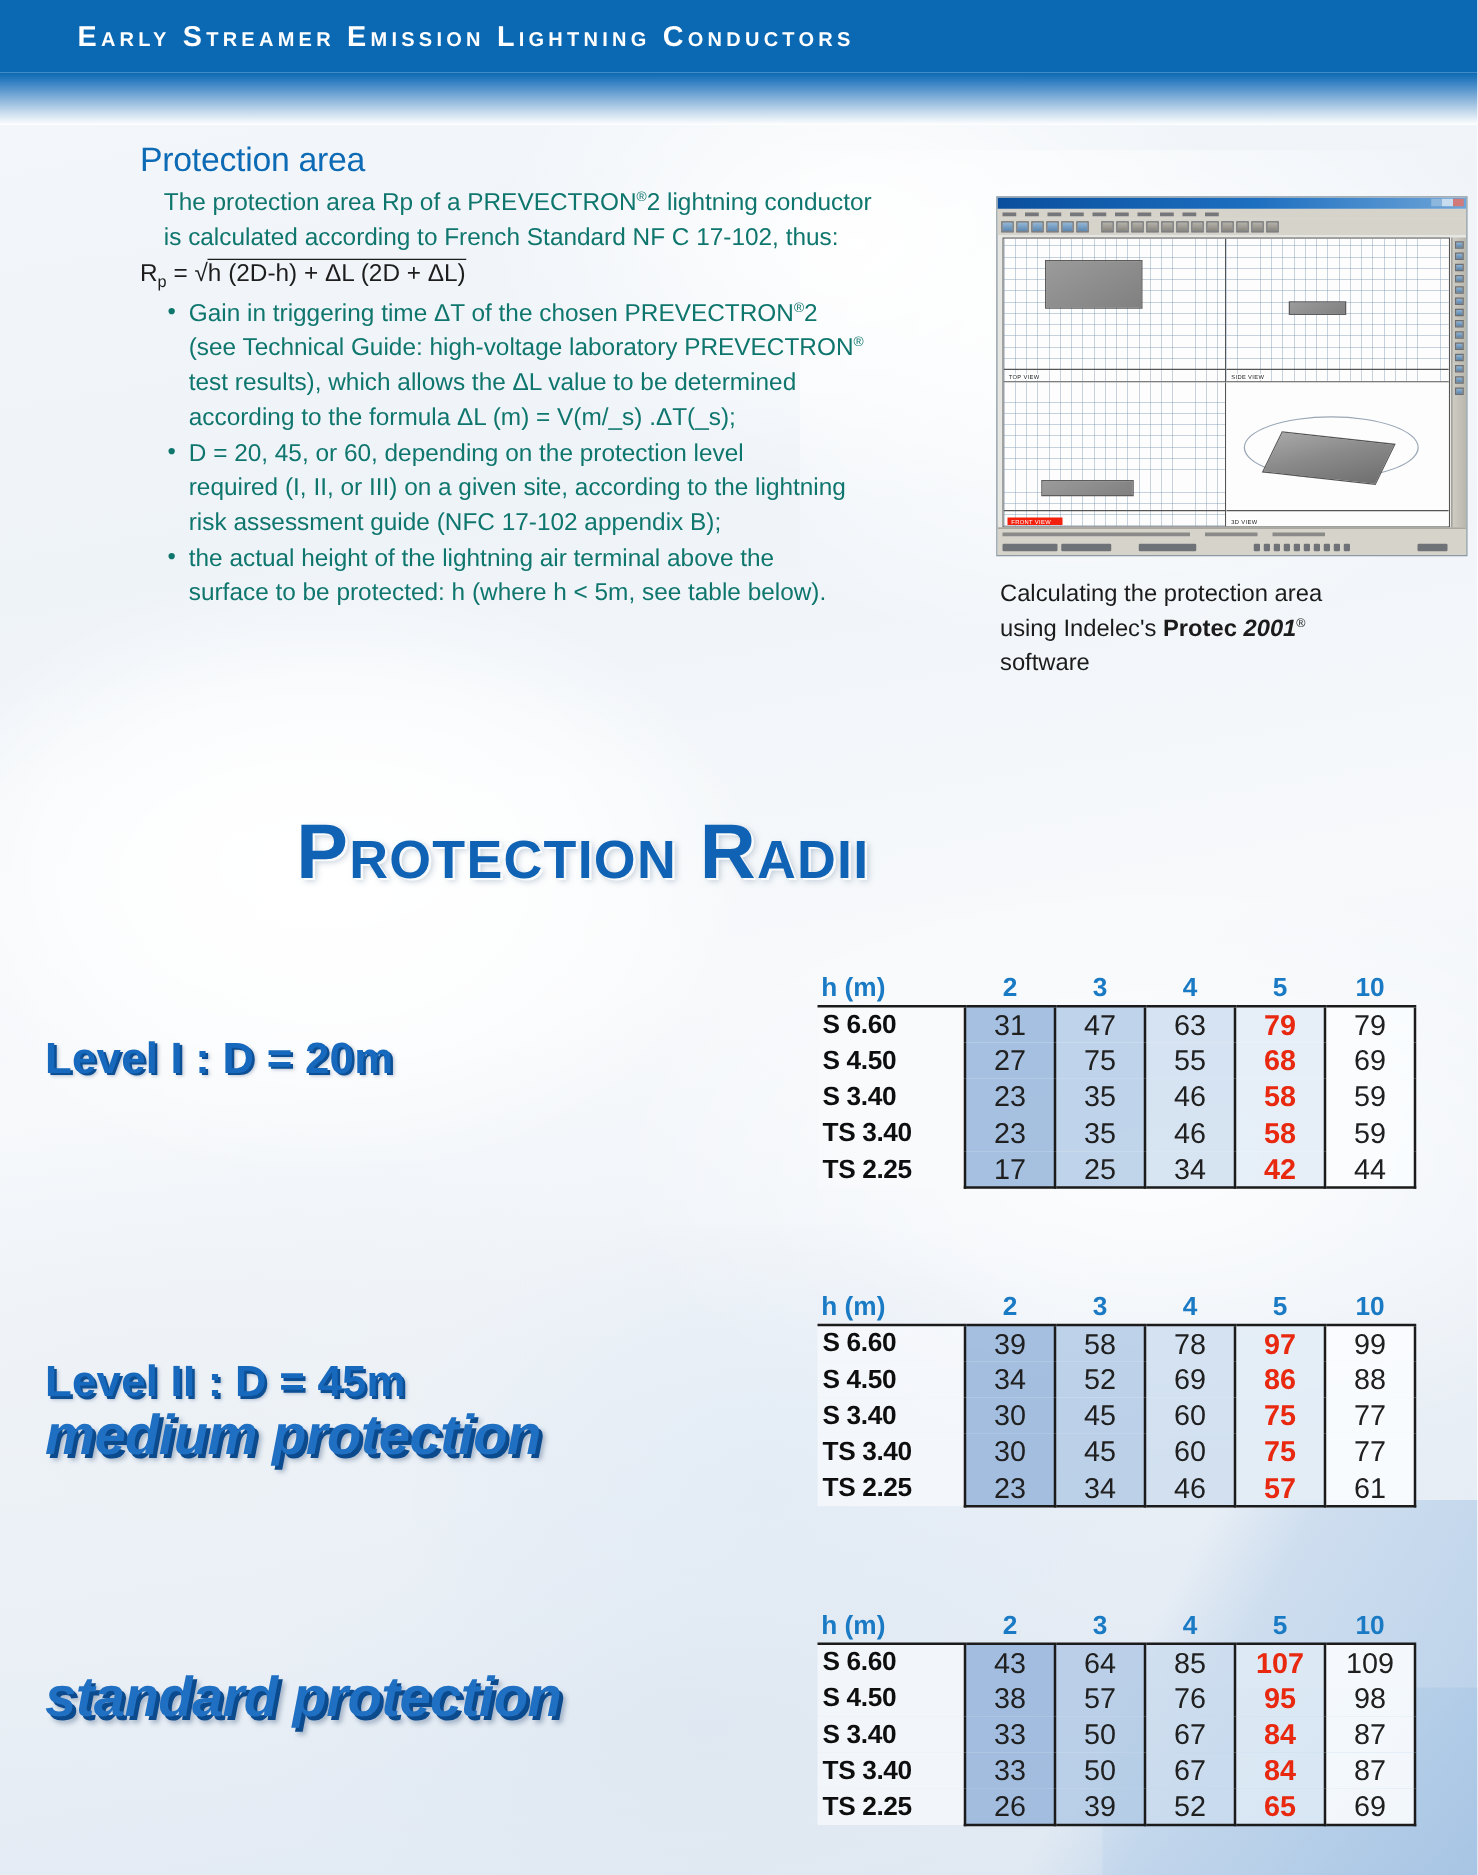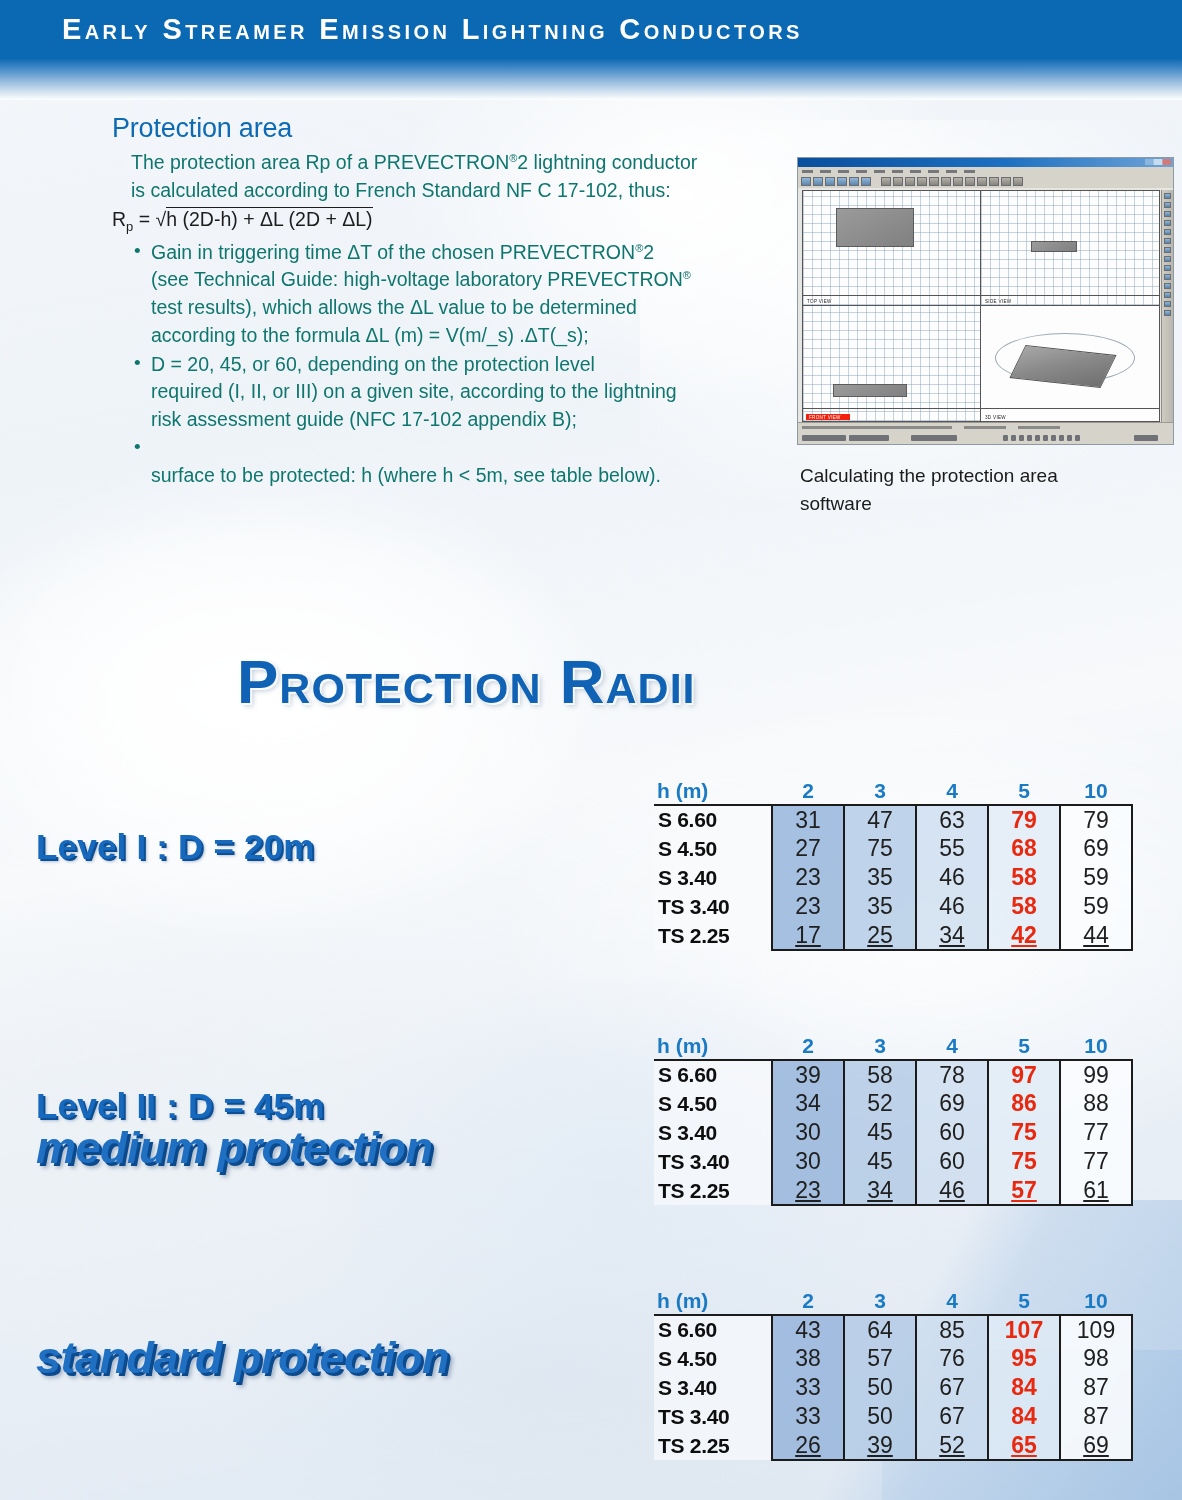--- a/index.html
+++ b/index.html
@@ -71,21 +71,21 @@
     align-items: center;
   }
   .banner-fade {
     position: absolute;
     left: 0; top: 58px; width: 1182px; height: 42px;
     background: linear-gradient(180deg, #0b68b3 0%, #3d86c6 22%, #82afd8 48%, #c3d8ec 74%, #ffffff 100%);
     z-index: 3;
   }
   .banner-title {
     color: #ffffff;
-    font-size: 29px;
+    font-size: 23px;
     font-weight: bold;
     letter-spacing: 3.4px;
     margin-left: 62px;
     font-variant: small-caps;
     white-space: nowrap;
   }
 
   
   .content { position: relative; z-index: 2; }
 
@@ -315,21 +315,21 @@
     color: #202020;
     border-left: 2.5px solid #1b1b1b;
     border-right: 2.5px solid #1b1b1b;
     width: 72px;
   }
   .tbl tbody td.c1 { background: rgba(150,181,218,0.85); }
   .tbl tbody td.c2 { background: rgba(176,201,229,0.8); }
   .tbl tbody td.c3 { background: rgba(204,221,238,0.78); }
   .tbl tbody td.c4 { background: rgba(225,236,246,0.8); color: #e8280f; font-weight: bold; }
   .tbl tbody td.c5 { background: rgba(250,252,254,0.9); }
-  .tbl tbody tr:last-child td.v { border-bottom: 2.5px solid #1b1b1b; text-decoration: underline; }
+  .tbl tbody tr:last-child td.v { border-bottom: 2.5px solid #1b1b1b; }
   .tbl tbody tr:first-child td.v { border-top: 0; text-align: center; }
 </style>
 </head>
 <body>
 
 <div class="bg-sky"></div>
 <div class="bg-cloud-a"></div>
 <div class="bg-cloud-b"></div>
 <div class="bg-cloud-c"></div>
 <div class="bg-wedge"></div>
@@ -361,21 +361,21 @@
         <span>(see Technical Guide: high-voltage laboratory PREVECTRON</span><span class="reg">®</span><br>
         <span>test results), which allows the ΔL value to be determined</span><br>
         <span>according to the formula ΔL (m) = V(m/_s) .ΔT(_s);</span>
       </li>
       <li>
         <span>D = 20, 45, or 60, depending on the protection level</span><br>
         <span>required (I, II, or III) on a given site, according to the lightning</span><br>
         <span>risk assessment guide (NFC 17-102 appendix B);</span>
       </li>
       <li>
-        <br>
+        <span>the actual height of the lightning air terminal above the</span><br>
         <span>surface to be protected: h (where h &lt; 5m, see table below).</span>
       </li>
     </ul>
   </div>
 
   <div class="shot-wrap">
     <div class="shot">
 
       <div class="shot-titlebar">
         <div class="tb-buttons"></div>
@@ -487,20 +487,23 @@
             <i></i>
           <span style="width:48px"></span>
           <i style="width:24px"></i>
         </div>
       </div>
     </div>
   </div>
 
   <div class="caption">
     <div>Calculating the protection area</div>
+    <div>
+      <span>using Indelec's </span><span class="brand">Protec</span><span class="year"> 2001</span><span class="regs">®</span>
+    </div>
     <div>software</div>
   </div>
 
   <div class="radii-title">Protection Radii</div>
 
   <div class="level-label" style="left:36px; top:827px;">
     <div class="level-line1">Level I : D = 20m</div>
   </div>
 
   <div class="level-label" style="left:36px; top:1086px;">

